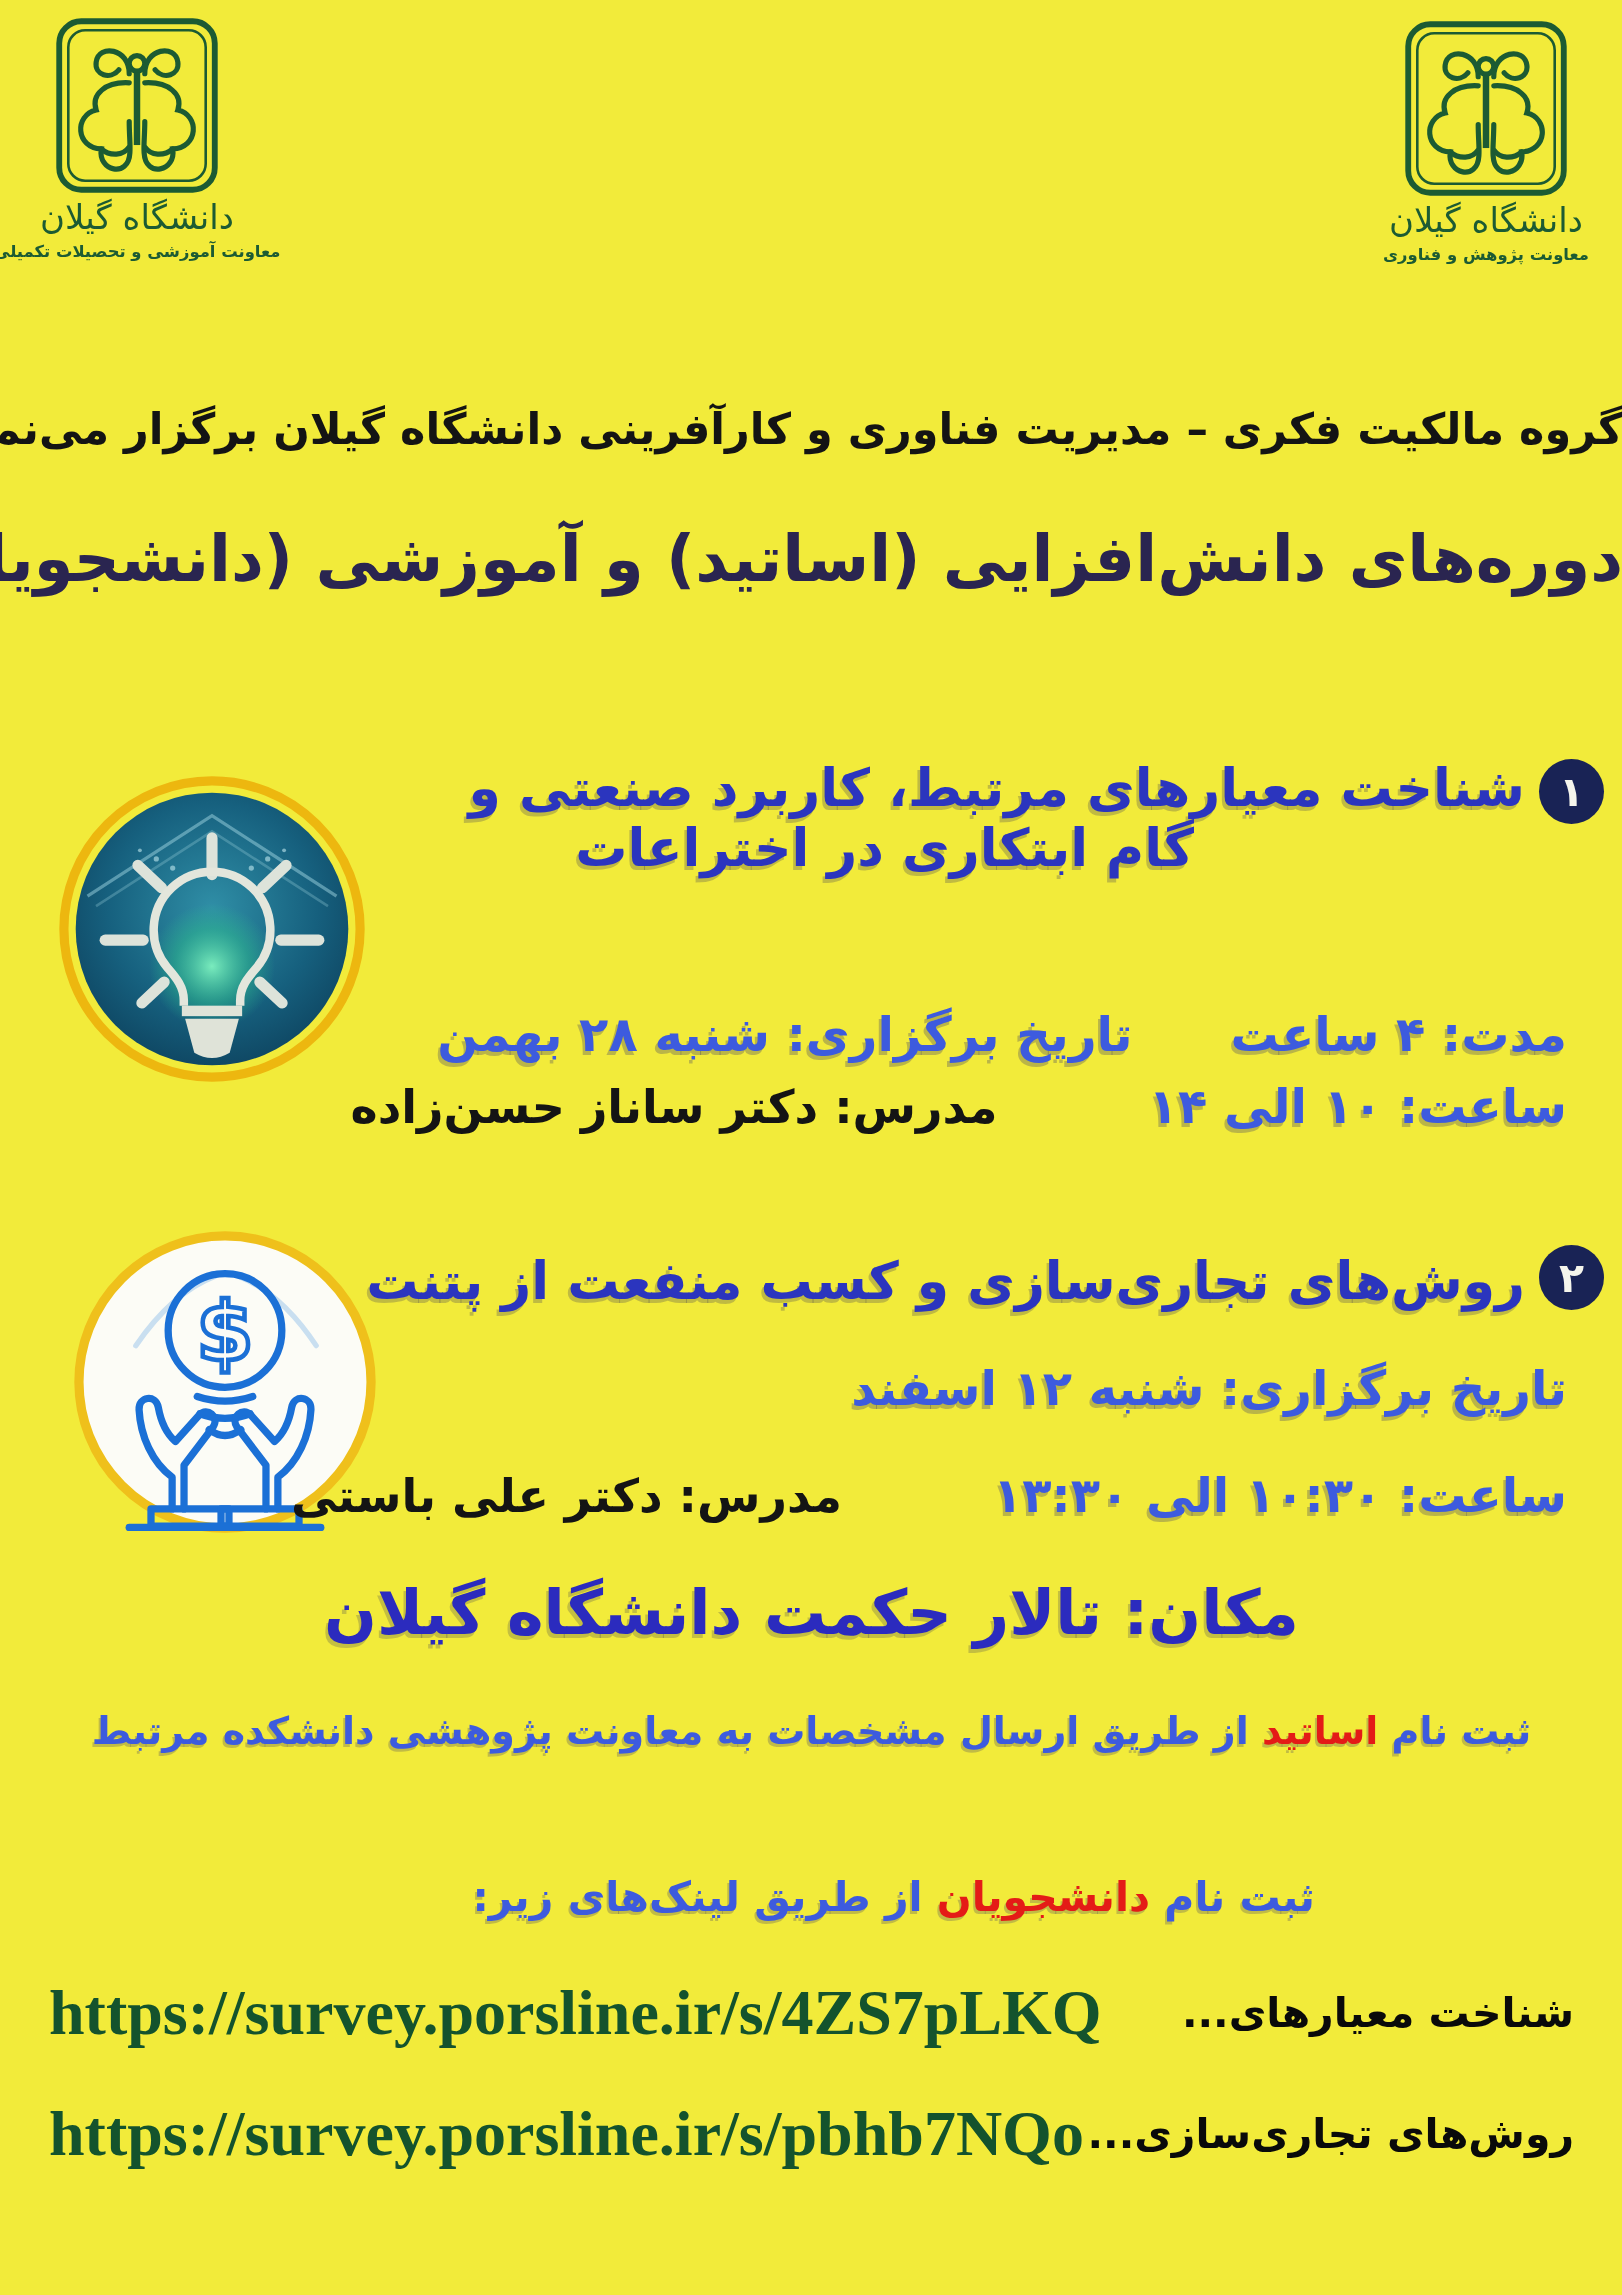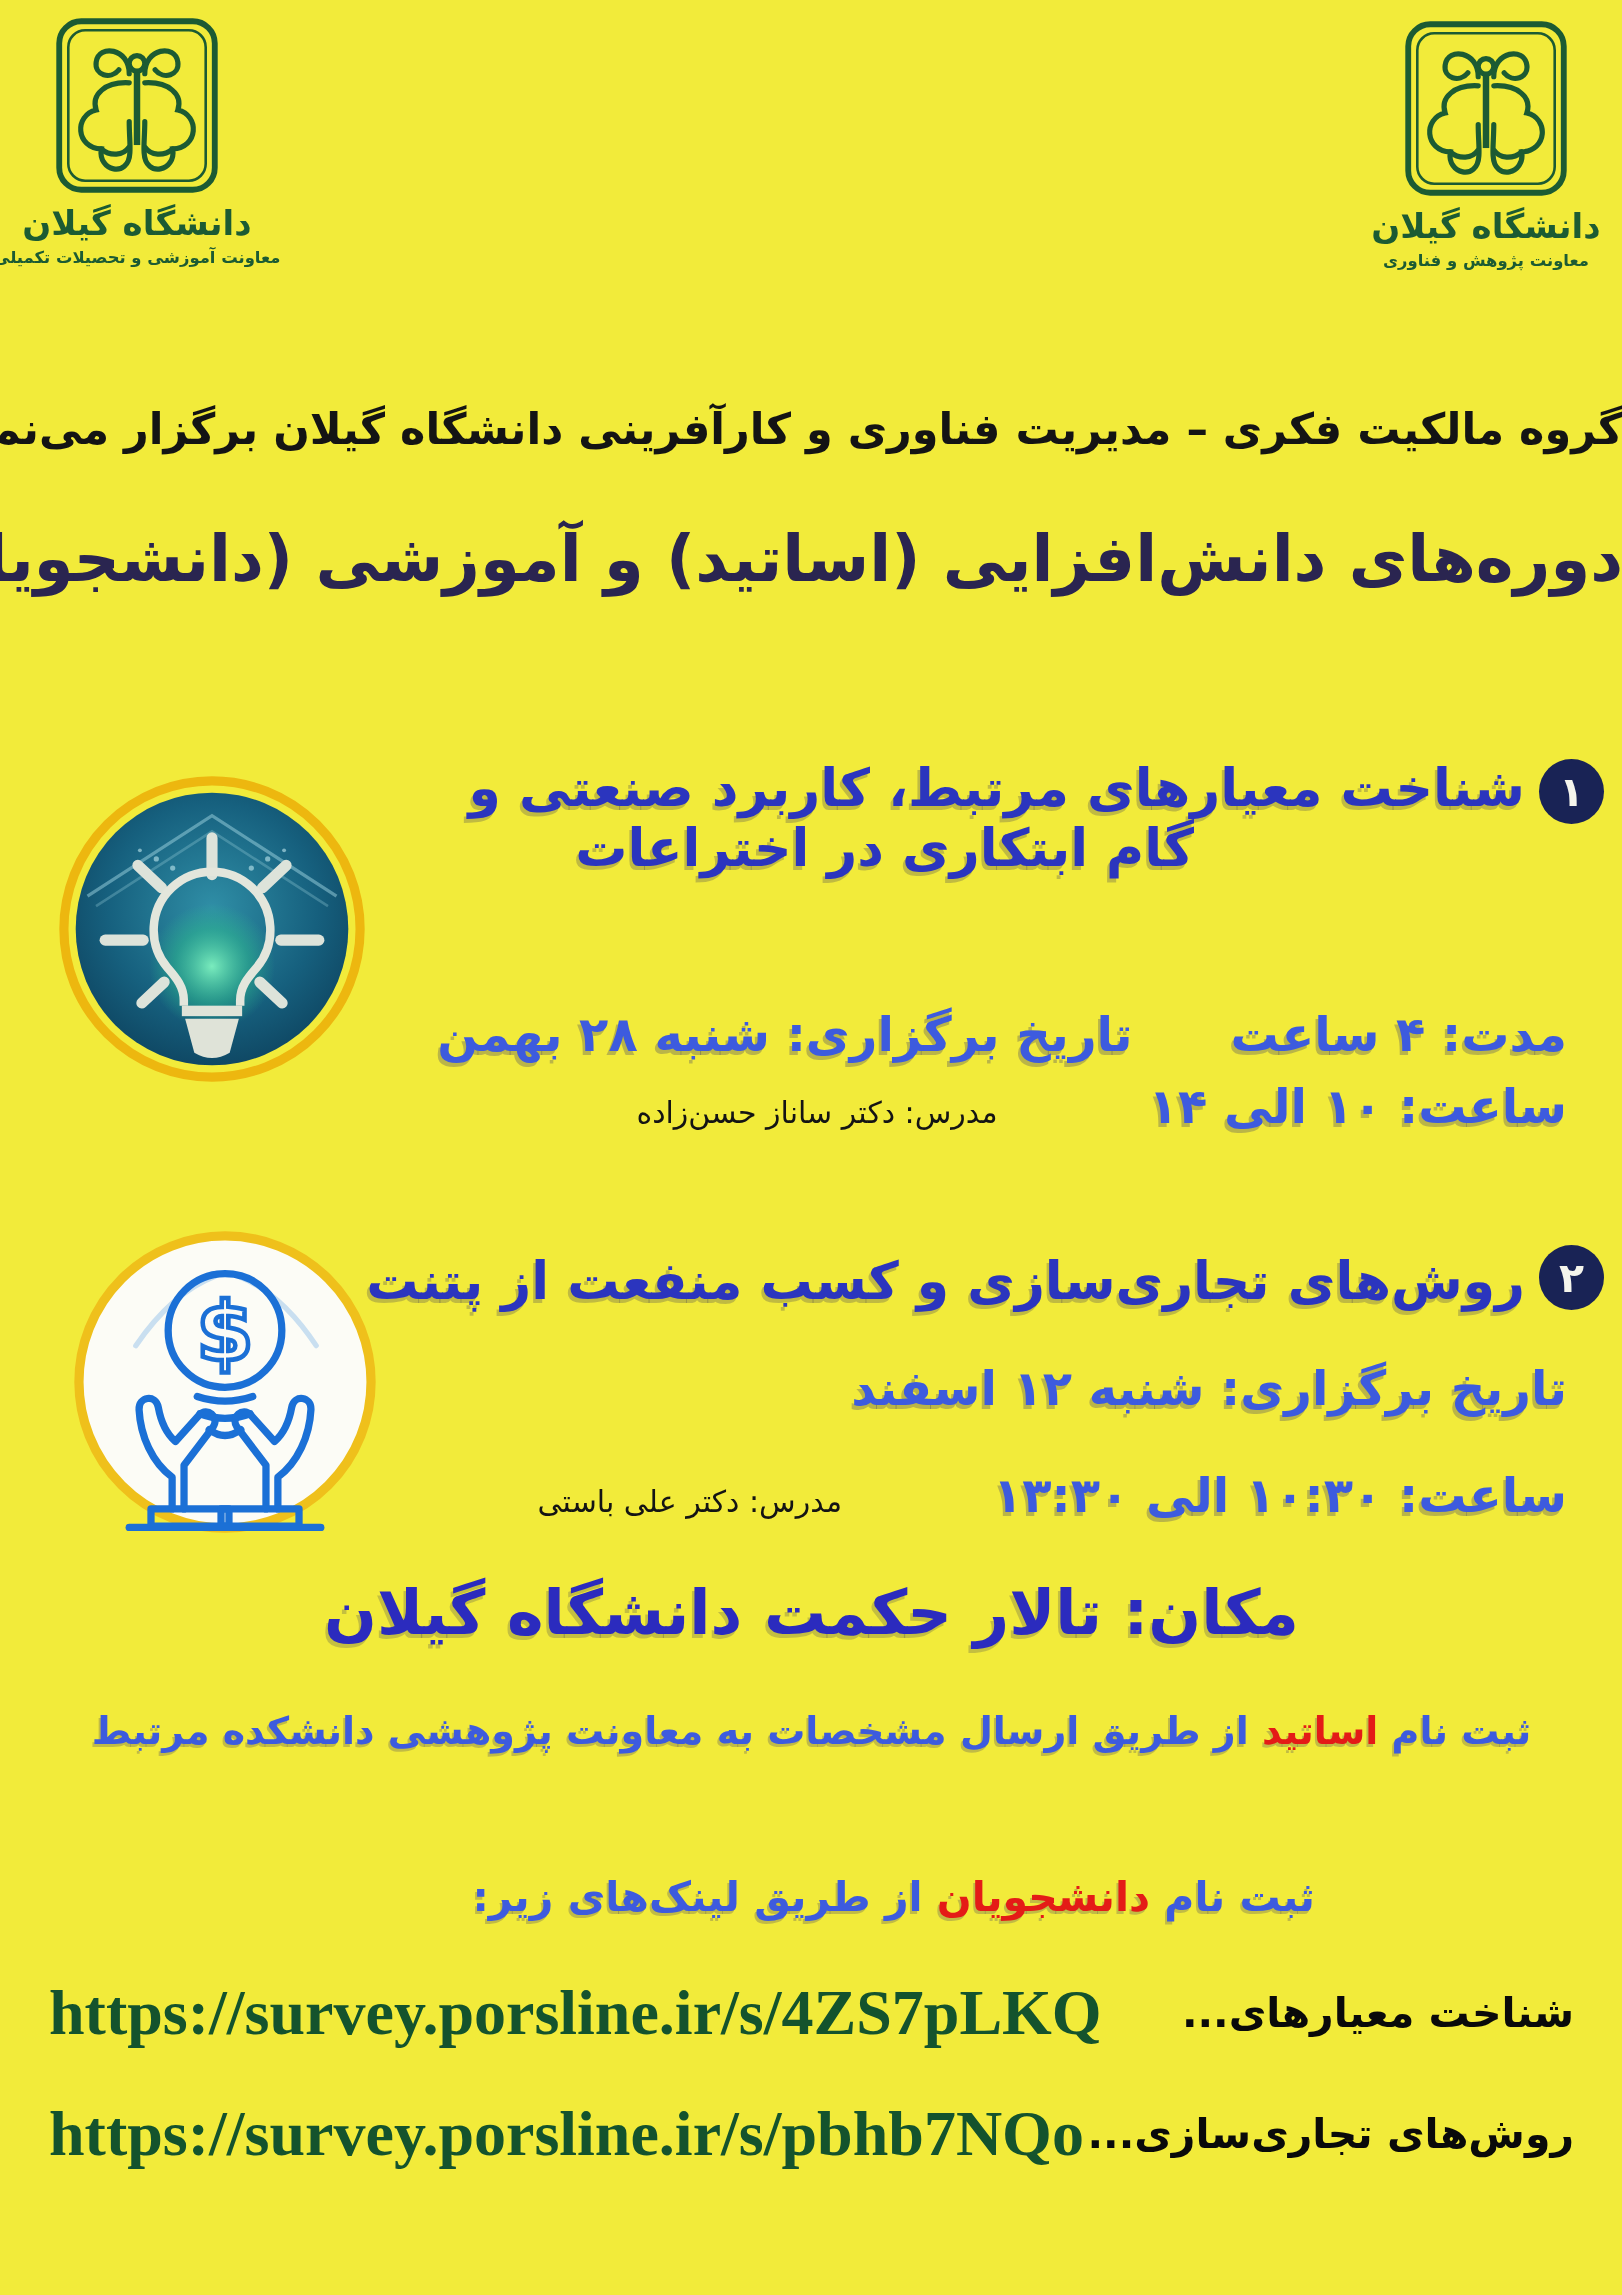--- a/index.html
+++ b/index.html
@@ -11,39 +11,39 @@
   .poster{
     position:relative; width:1623px; height:2295px; background:var(--bg);
     font-family:"DejaVu Sans", sans-serif; overflow:hidden;
   }
   .abs{position:absolute;}
   .rtl{direction:rtl; unicode-bidi:isolate;}
   .nowrap{white-space:nowrap;}
   
   .logo-block{display:flex; flex-direction:column; align-items:center; color:var(--logo-green); width:222px;}
   .logo-emblem{width:164px; height:175px;}
-  .logo-name{font-size:34px; font-weight:700; margin-top:10px; white-space:nowrap;}
+  .logo-name{font-size:34px; font-weight:400; margin-top:4px; white-space:nowrap;}
   .logo-sub{font-size:16.4px; font-weight:700; margin-top:5.2px; white-space:nowrap;}
   
   .organizer-line{top:404px; left:0; width:100%; text-align:center; font-size:43px; font-weight:700; color:var(--black);}
   .main-title{top:522px; left:0; width:100%; text-align:center; font-size:64px; font-weight:700; color:var(--navy);}
   
   .course-icon{border-radius:50%;}
   .course-icon svg{display:block; width:100%; height:100%;}
   
   .badge{width:65px; height:65px; border-radius:50%; background:var(--badge-navy); color:#F5F5EC;
          display:flex; align-items:center; justify-content:center; font-size:41px; font-weight:700;}
   
   .course-title{font-size:52px; font-weight:700; color:var(--title-blue);
                 text-shadow:-2.6px 3.9px 0 rgba(15,15,90,.22);}
   .detail-row{left:0; width:100%; display:flex; direction:rtl; align-items:baseline;
               padding-right:56px; box-sizing:border-box;}
   .detail-blue{font-size:48px; font-weight:700; color:var(--detail-blue);
                text-shadow:-2.6px 3.9px 0 rgba(20,20,110,.25);}
-  .detail-black{font-size:30px; font-weight:400; color:var(--black);}
+  .detail-black{font-size:46px; font-weight:700; color:var(--black);}
   .gap-lg{gap:98px;} .gap-xl{gap:151px;}
   
   .location-line{top:1576px; left:0; width:100%; text-align:center; font-size:62px; font-weight:700;
                  color:var(--location-blue); text-shadow:-2.6px 3.9px 0 rgba(15,15,90,.2);}
   .reg-line{font-weight:700; color:var(--detail-blue); text-shadow:-2px 3.3px 0 rgba(20,20,110,.22);}
   .reg-professors{top:1709px; left:0; width:100%; text-align:center; font-size:38px;}
   .reg-students{top:1873px; right:308px; font-size:41px;}
   .reg-highlight{color:var(--red);}
   
   .link-row{left:0; width:100%; display:flex; direction:ltr; justify-content:space-between;

